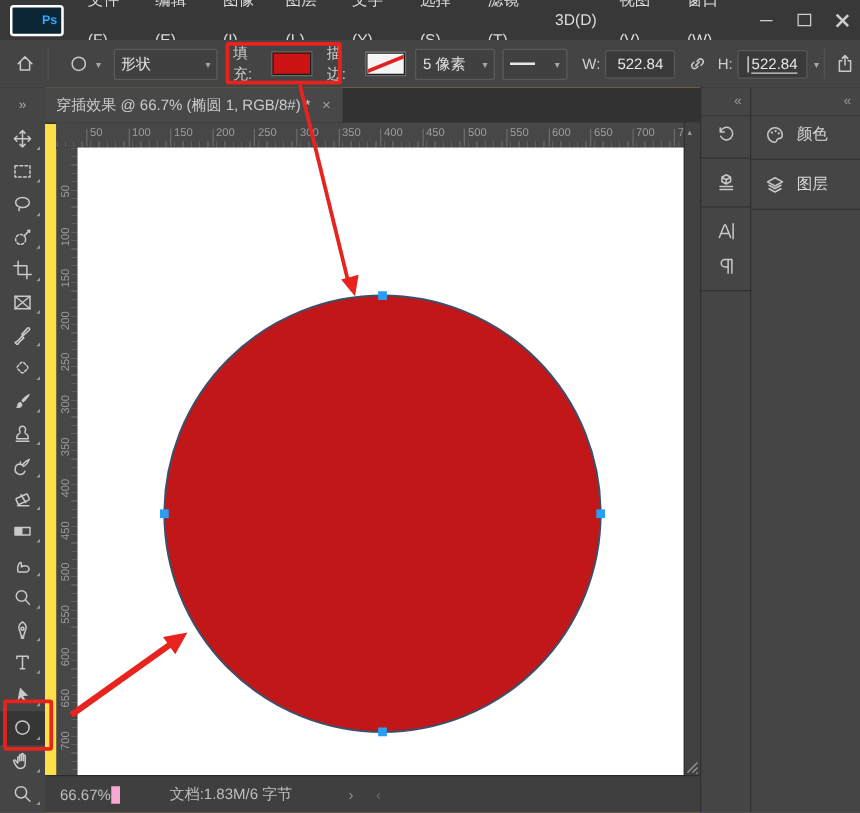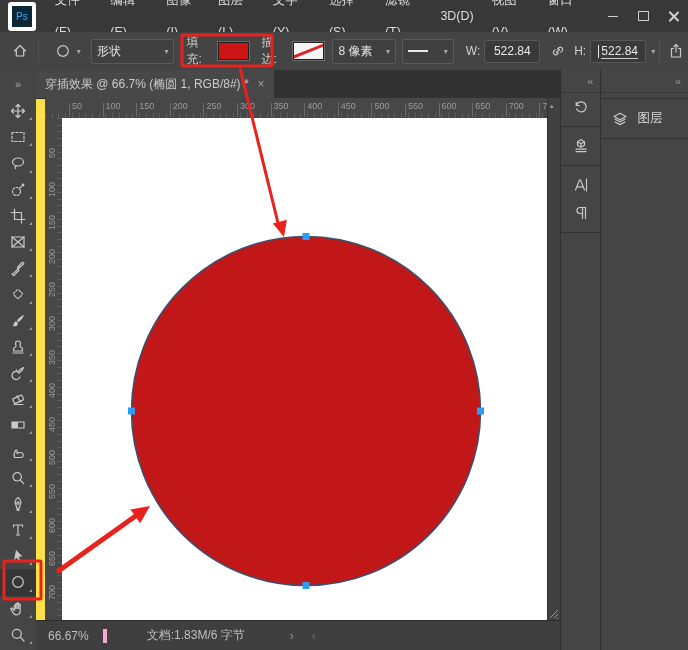--- a/index.html
+++ b/index.html
@@ -2,23 +2,23 @@
 <html><head>
 <meta charset="utf-8">
 <style>
   html,body{margin:0;padding:0;background:#222;}
   .app{position:relative;width:688px;height:650px;background:#3a3a3a;overflow:hidden;
        font-family:"Liberation Sans","DejaVu Sans",sans-serif;color:#d6d6d6;
        -webkit-font-smoothing:antialiased;}
   
   .menubar{position:absolute;left:0;top:0;width:688px;height:32px;background:#383838;
            border-bottom:1px solid #2a2a2a;display:flex;align-items:center;}
-  .ps-logo{width:21px;height:21px;margin-left:8px;background:#0d2636;border:4px solid #ffffff;
-           border-radius:3px;color:#31a8ff;font-size:10px;font-weight:normal;
-           display:flex;align-items:center;justify-content:center;}
+  .ps-logo{width:21px;height:21px;margin-left:8px;background:#0d2636;border:2px solid #ffffff;
+           border-radius:3px;color:#31a8ff;font-size:10px;font-weight:bold;
+           display:flex;align-items:center;justify-content:center;padding-left:20px;}
   .menu-items{display:flex;align-items:center;margin-left:10px;}
   .menu-item{font-size:12.5px;color:#dcdcdc;padding:0 9px;line-height:32px;cursor:default;}
   .win-controls{margin-left:auto;display:flex;align-items:center;height:32px;}
   .winbtn{width:30px;height:32px;display:flex;align-items:center;justify-content:center;}
   .ic-min{width:10px;height:1px;background:#cfcfcf;}
   .ic-max{width:9px;height:8px;border:1px solid #cfcfcf;}
   .ic-close{position:relative;width:11px;height:11px;}
   .ic-close:before,.ic-close:after{content:"";position:absolute;left:5px;top:-1px;width:1.5px;height:13px;background:#cfcfcf;}
   .ic-close:before{transform:rotate(45deg);} .ic-close:after{transform:rotate(-45deg);}
   
@@ -72,21 +72,21 @@
        transform-origin:0 0;white-space:nowrap;}
   .rcorner{position:absolute;left:9px;top:28px;width:17px;height:20px;background:#474747;
            border-right:1px solid #313131;border-bottom:1px solid #313131;}
   .canvas{position:absolute;left:26px;top:48px;width:486px;bottom:29px;background:#ffffff;}
   .scrollstrip{position:absolute;right:0;top:28px;width:12px;bottom:29px;background:#414141;
                border-left:1px solid #313131;}
   .scroll-up{position:absolute;top:4px;left:2px;font-size:7px;color:#9a9a9a;}
   .grip{position:absolute;bottom:0;left:0;}
   .statusbar{position:absolute;left:0;right:0;bottom:0;height:29px;background:#3f3f3f;
              border-top:1px solid #2c2c2c;display:flex;align-items:center;font-size:12px;color:#bfbfbf;}
-  .status-zoom{margin-left:12px;padding-right:14px;border-right:4px solid #f9a8d4;}
+  .status-zoom{margin-left:12px;border-right:7px solid #f9a8d4;}
   .status-doc{margin-left:40px;}
   .status-chev{color:#8f8f8f;font-size:12px;}
   .sc1{margin-left:45px;} .sc2{margin-left:18px;color:#6f6f6f;}
   
   .rail{position:absolute;left:560px;top:70px;width:128px;bottom:0;display:flex;}
   .rail-col{background:#454545;border-left:1px solid #303030;display:flex;flex-direction:column;}
   .col-narrow{width:40px;} .col-wide{width:88px;}
   .rail-head{height:22px;display:flex;align-items:center;justify-content:flex-end;
              padding-right:7px;color:#9a9a9a;font-size:11px;border-bottom:1px solid #383838;}
   .rail-div{height:1px;background:#323232;margin:5px 0;}
@@ -147,21 +147,21 @@
     </span>
     <span class="dd dd-shape">
       <span>形状</span>
       <span class="chev">▾</span>
     </span>
     <span class="lbl">填充:</span>
     <span class="swatch" id="fill-swatch" style="background: rgb(204, 20, 20);"></span>
     <span class="lbl">描边:</span>
     <span class="swatch stroke-swatch"></span>
     <span class="dd dd-px">
-      <span>8 像素</span>
+      <span>5 像素</span>
       <span class="chev">▾</span>
     </span>
     <span class="dd dd-line">
       <span class="line-glyph"></span>
       <span class="chev">▾</span>
     </span>
     <span class="lbl">W:</span>
     <span class="field">
       <span>522.84</span>
     </span>
@@ -469,20 +469,31 @@
                 <path d="M12.5 2.5v11M9.5 2.5v11M12.5 2.5H7a3 3 0 000 6h2.5"></path>
               </svg>
             </span>
           </div>
           <div class="rail-div"></div>
         </div>
     </div>
     <div class="rail-col col-wide">
       <div class="rail-head">«</div>
       <div id="panel-tabs">
+          <div class="panel-tab">
+            <span>
+              <svg viewBox="0 0 16 16" width="16" height="16" fill="none" stroke="#c9c9c9" stroke-width="1.2" stroke-linecap="round" stroke-linejoin="round">
+                <path d="M8 2.2a5.8 5.8 0 100 11.6c1.7 0 1-1.7 2-2.5 1.2-1 3.8.6 3.8-3.3C13.8 4.6 11.2 2.2 8 2.2z"></path>
+                <circle cx="5.5" cy="6" r=".9" fill="#c9c9c9" stroke="none"></circle>
+                <circle cx="8.5" cy="4.8" r=".9" fill="#c9c9c9" stroke="none"></circle>
+                <circle cx="11" cy="6.6" r=".9" fill="#c9c9c9" stroke="none"></circle>
+              </svg>
+            </span>
+            <span class="plabel">颜色</span>
+          </div>
           <div class="rail-div"></div>
           <div class="panel-tab">
             <span>
               <svg viewBox="0 0 16 16" width="16" height="16" fill="none" stroke="#c9c9c9" stroke-width="1.2" stroke-linecap="round" stroke-linejoin="round">
                 <path d="M8 2.2L14 5.5 8 8.8 2 5.5zM3.2 8.2L8 10.8l4.8-2.6M3.2 11L8 13.6 12.8 11"></path>
               </svg>
             </span>
             <span class="plabel">图层</span>
           </div>
           <div class="rail-div"></div>

